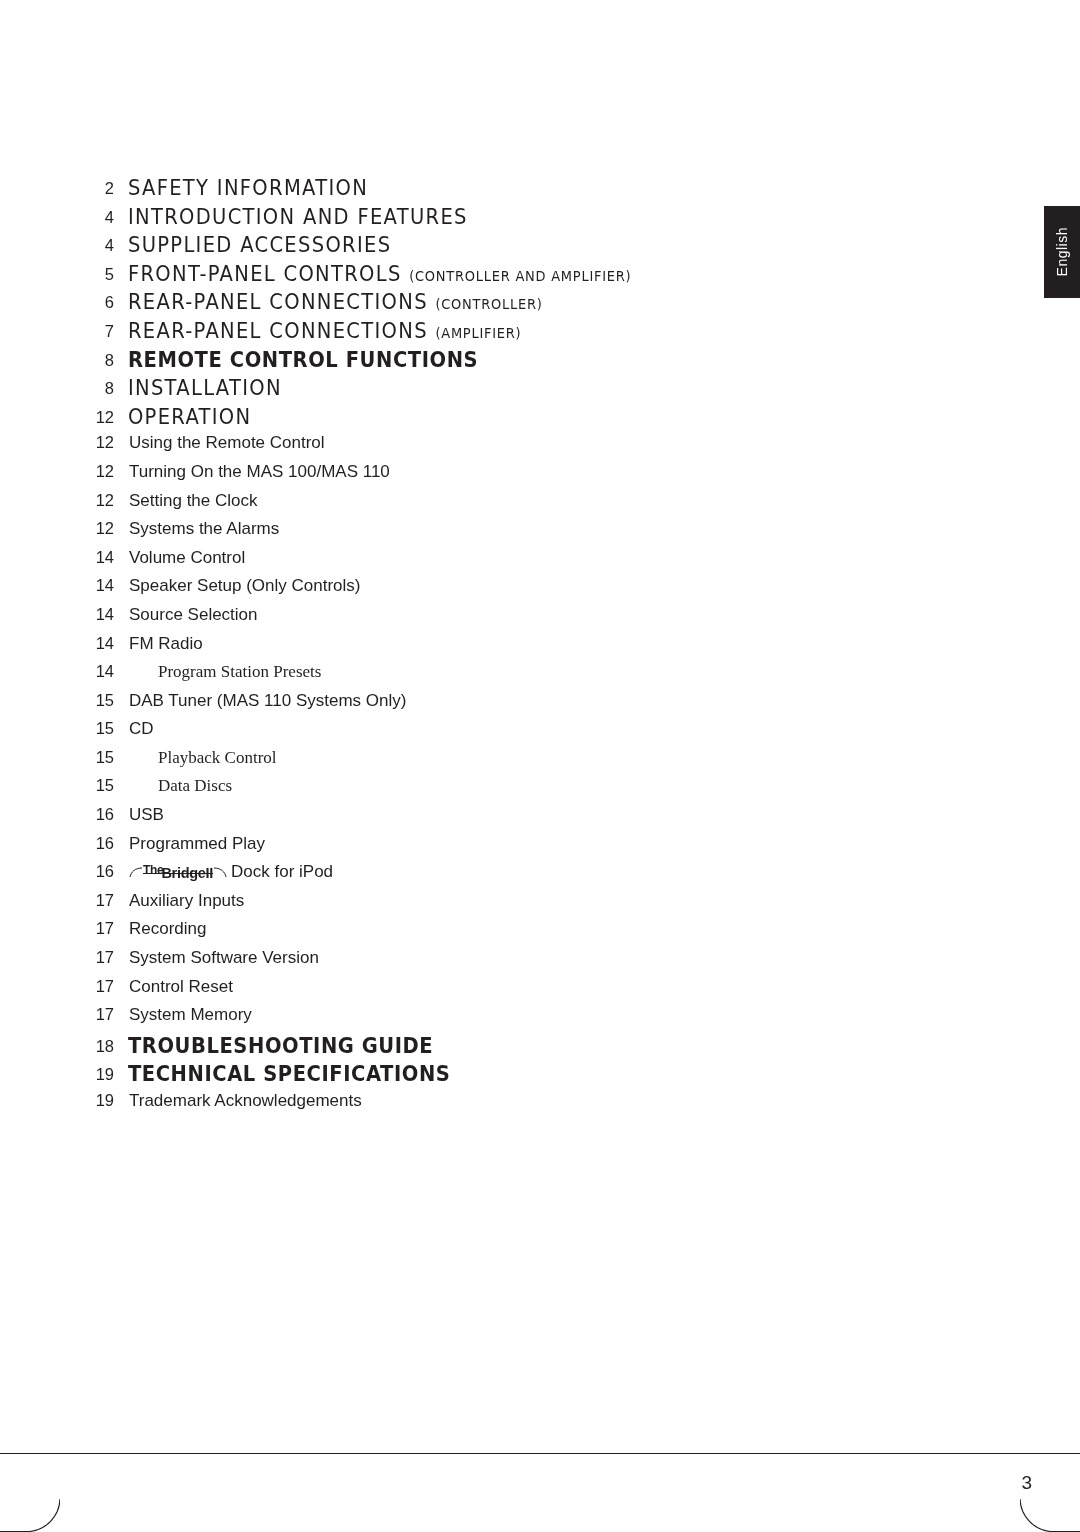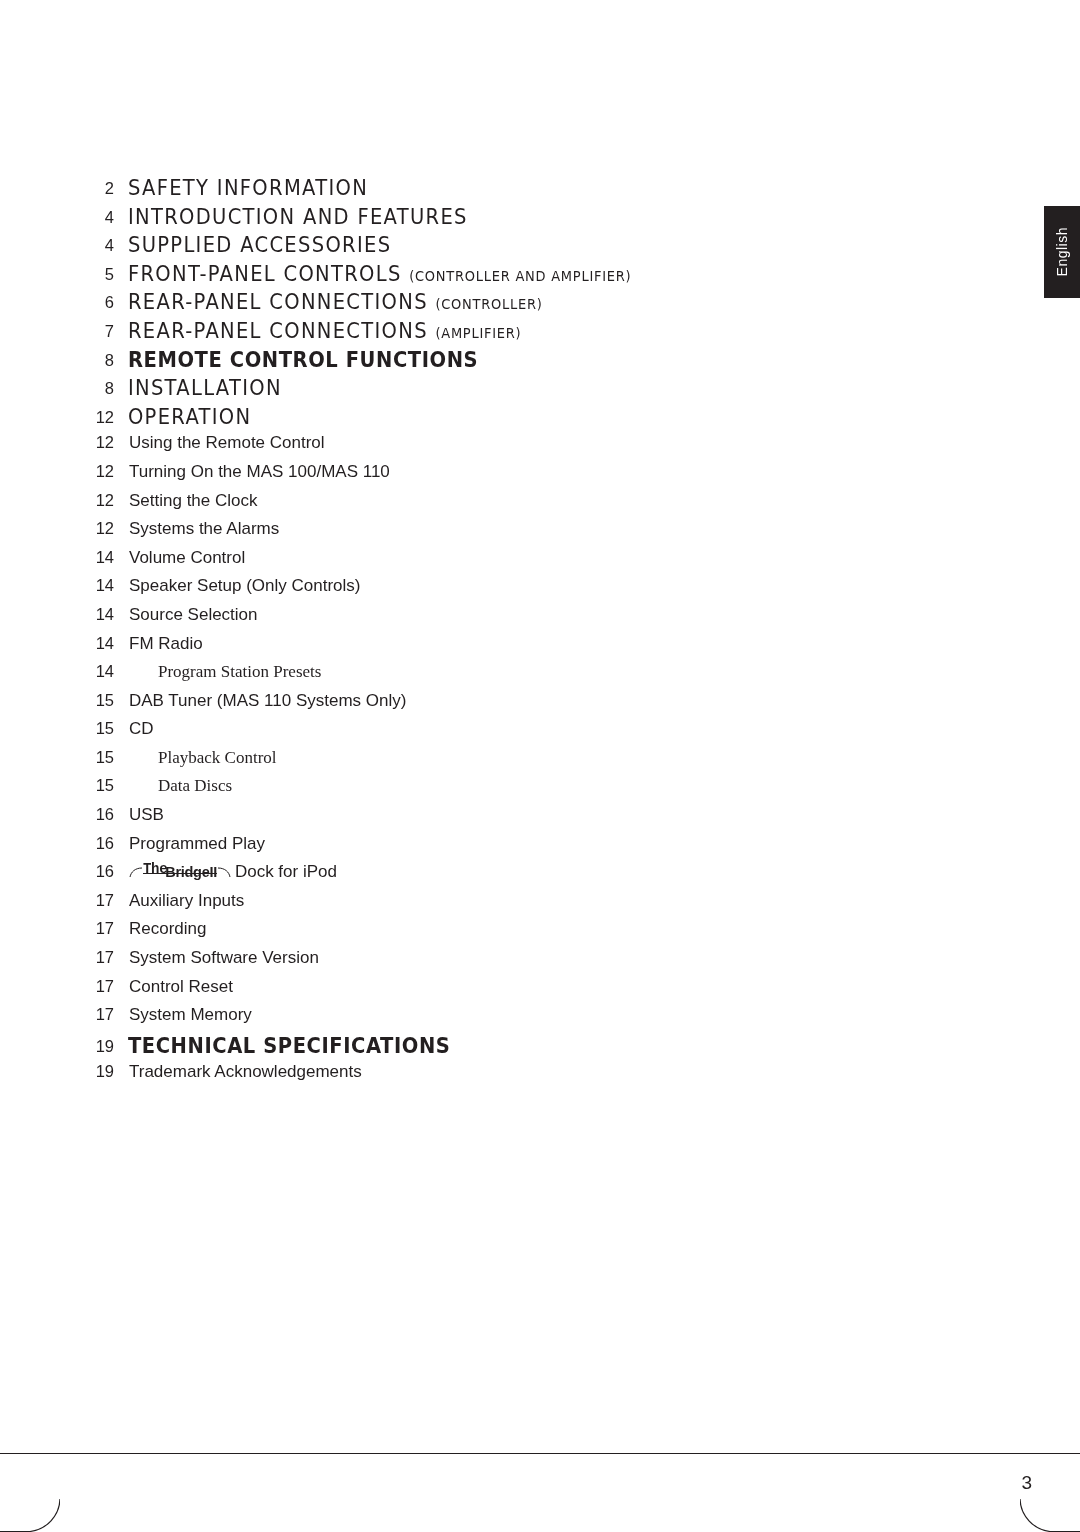--- a/index.html
+++ b/index.html
@@ -120,26 +120,25 @@
   }
   .bridge .word {
     font-family: "Liberation Sans", sans-serif;
     font-weight: bold;
     font-size: 14.5px;
     letter-spacing: -0.3px;
     color: #231f20;
     position: relative;
   }
   .bridge .the {
-    font-size: 14px;
+    font-size: 12px;
     font-weight: bold;
     position: relative;
     top: -4px;
     margin-right: -2px;
-    font-family: Liberation Mono, monospace;
   }
   .bridge .ii {
     font-size: 14.5px;
     font-weight: bold;
   }
   .bridge .strike {
     position: absolute;
     left: 0;
     right: 0;
     top: 50%;
@@ -303,20 +302,24 @@
     </div>
     <div class="row item">
       <div class="pg">17</div>
       <div class="txt"><span>Control Reset</span></div>
     </div>
     <div class="row item">
       <div class="pg">17</div>
       <div class="txt"><span>System Memory</span></div>
     </div>
     <div class="row head bold">
+      <div class="pg">18</div>
+      <div class="txt"><span>TROUBLESHOOTING GUIDE</span></div>
+    </div>
+    <div class="row head bold">
       <div class="pg">19</div>
       <div class="txt"><span>TECHNICAL SPECIFICATIONS</span></div>
     </div>
     <div class="row item">
       <div class="pg">19</div>
       <div class="txt"><span>Trademark Acknowledgements</span></div>
     </div>
   </div>
 
 <div class="bottom-rule"></div>

